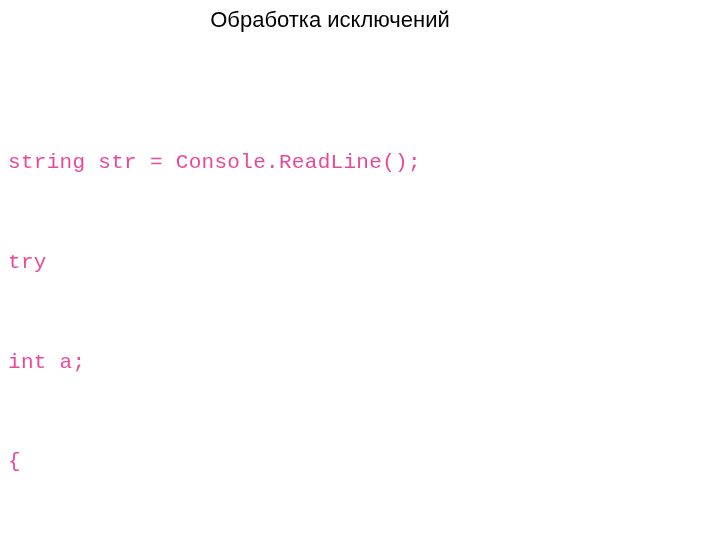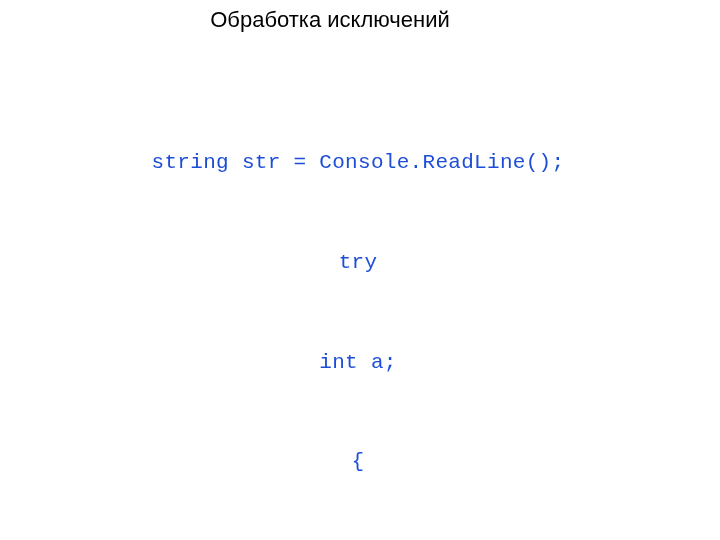--- a/index.html
+++ b/index.html
@@ -42,22 +42,21 @@
     font-size: 21px;
     line-height: 33.2px;
     color: #000000;
     white-space: pre;
     letter-spacing: 0.3px;
   }
   .code-line {
     display: block;
     height: 33.2px;
     white-space: pre;
-    color: #1d4ed8;
-    text-align: center;
+    color: #ec4899;
   }
 </style>
 </head>
 <body>
 
 <div id="slide">
 
   <div id="slide-title">Обработка исключений</div>
 
   <div id="code-block">

